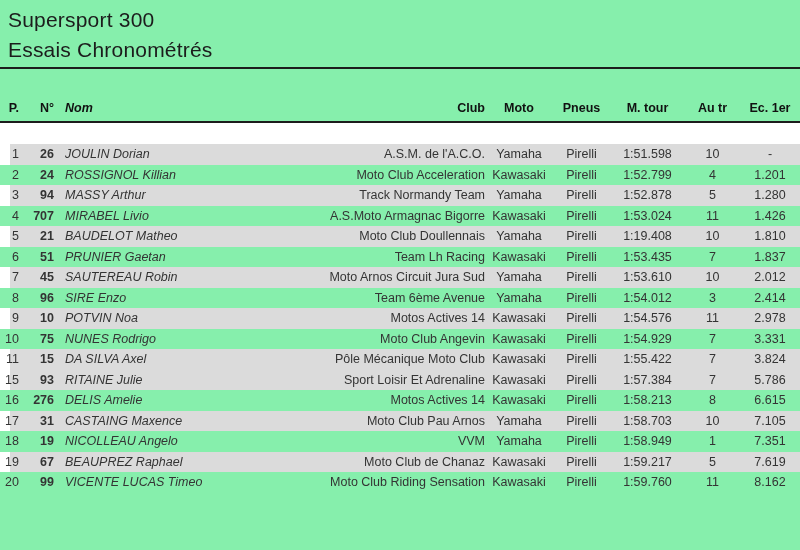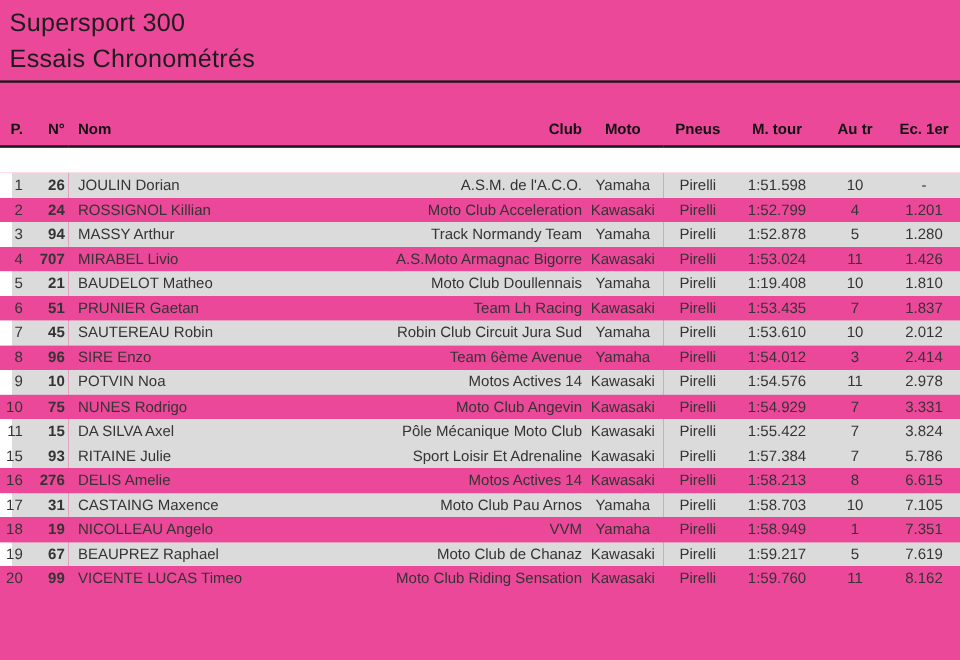--- a/index.html
+++ b/index.html
@@ -1,19 +1,19 @@
 <!DOCTYPE html>
 <html><head>
 <meta charset="utf-8">
 <style>
   html, body { margin: 0; padding: 0; background: #ffffff; }
   .page {
     width: 800px;
     height: 550px;
-    background: #ec4899;
+    background: #86efac;
     font-family: "Liberation Sans", sans-serif;
     color: #303030;
     overflow: hidden;
     position: relative;
   }
   .titles { padding: 5px 0 0 8px; }
   .title-line {
     font-size: 21px;
     line-height: 30px;
     color: #1c1c1c;
@@ -51,21 +51,21 @@
   }
   tr.spacer-row td { height: 21px; border: none; background: #ffffff; }
   tr.striped {
     background: linear-gradient(90deg, #ffffff 10px, #dbdbdb 10px);
   }
   
   .col-pos  { text-align: right; padding-right: 6px !important; }
   th.col-pos { text-align: right; }
   .col-num  { text-align: right; padding-right: 3px !important; font-weight: bold; color: #161616; }
   th.col-num { color: #111111; }
-  .col-name { text-align: left; padding-left: 8px !important; }
+  .col-name { text-align: left; padding-left: 8px !important; font-style: italic; }
   .col-club { text-align: right; padding-left: 2px !important; }
   .col-moto, .col-tyres, .col-best_lap, .col-on_lap, .col-gap { text-align: center; }
 </style>
 </head>
 <body>
 
 <div class="page">
 
   <div class="titles">
     <div class="title-line">Supersport 300</div>
@@ -166,21 +166,21 @@
           <td class="col-moto">Kawasaki</td>
           <td class="col-tyres">Pirelli</td>
           <td class="col-best_lap">1:53.435</td>
           <td class="col-on_lap">7</td>
           <td class="col-gap">1.837</td>
         </tr>
         <tr class="striped">
           <td class="col-pos">7</td>
           <td class="col-num">45</td>
           <td class="col-name">SAUTEREAU Robin</td>
-          <td class="col-club">Robin Club Circuit Jura Sud</td>
+          <td class="col-club">Moto Arnos Circuit Jura Sud</td>
           <td class="col-moto">Yamaha</td>
           <td class="col-tyres">Pirelli</td>
           <td class="col-best_lap">1:53.610</td>
           <td class="col-on_lap">10</td>
           <td class="col-gap">2.012</td>
         </tr>
         <tr>
           <td class="col-pos">8</td>
           <td class="col-num">96</td>
           <td class="col-name">SIRE Enzo</td>

